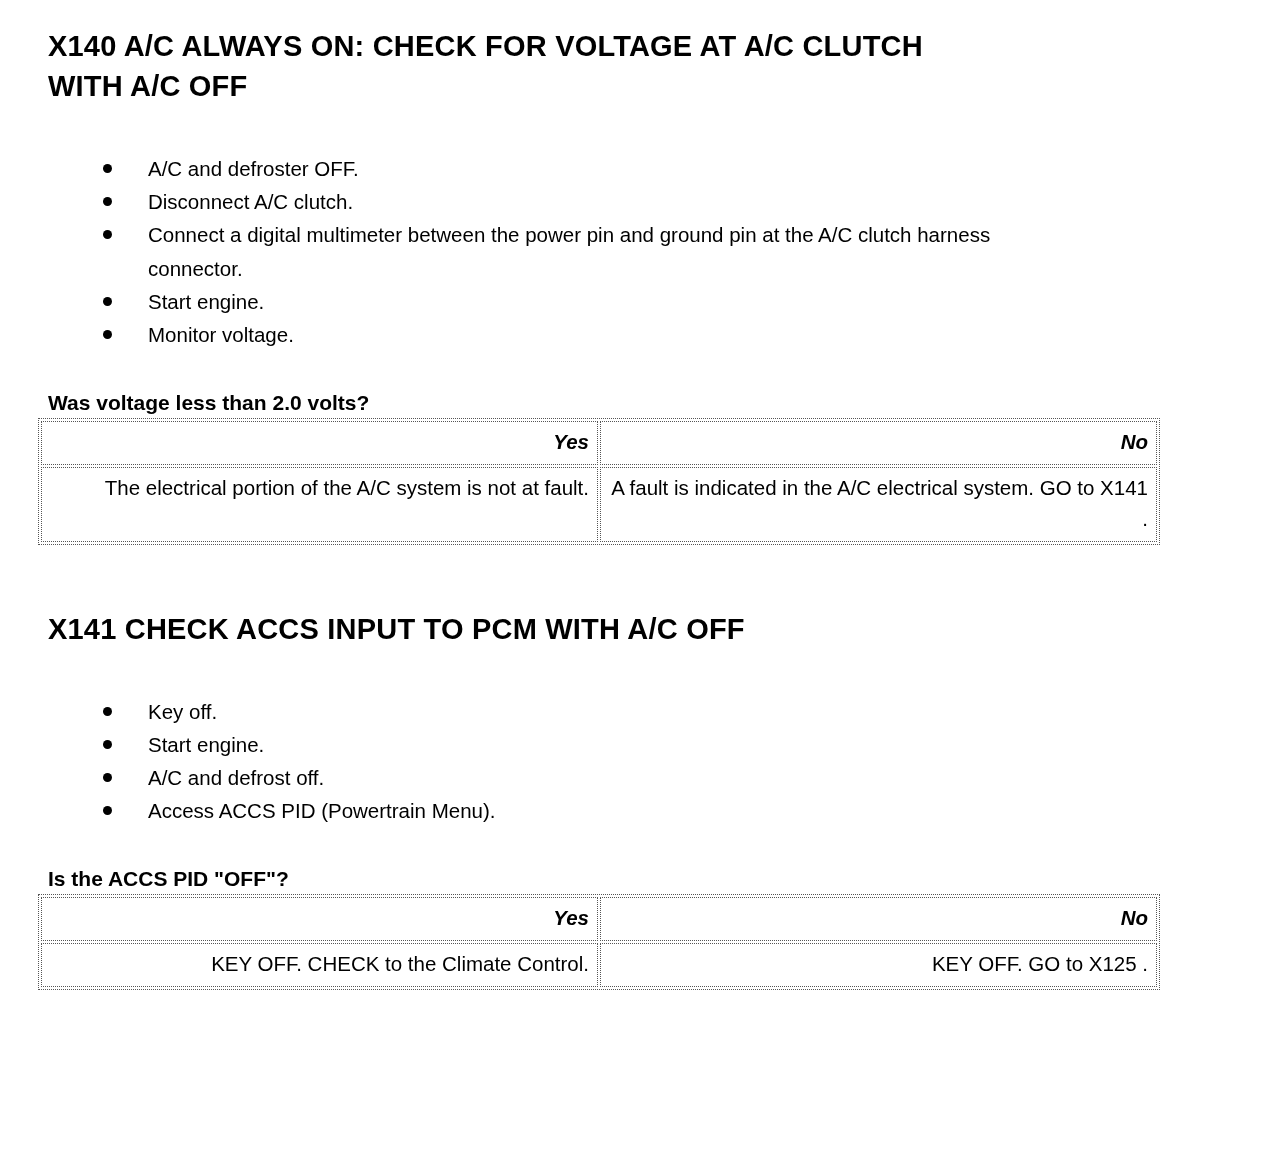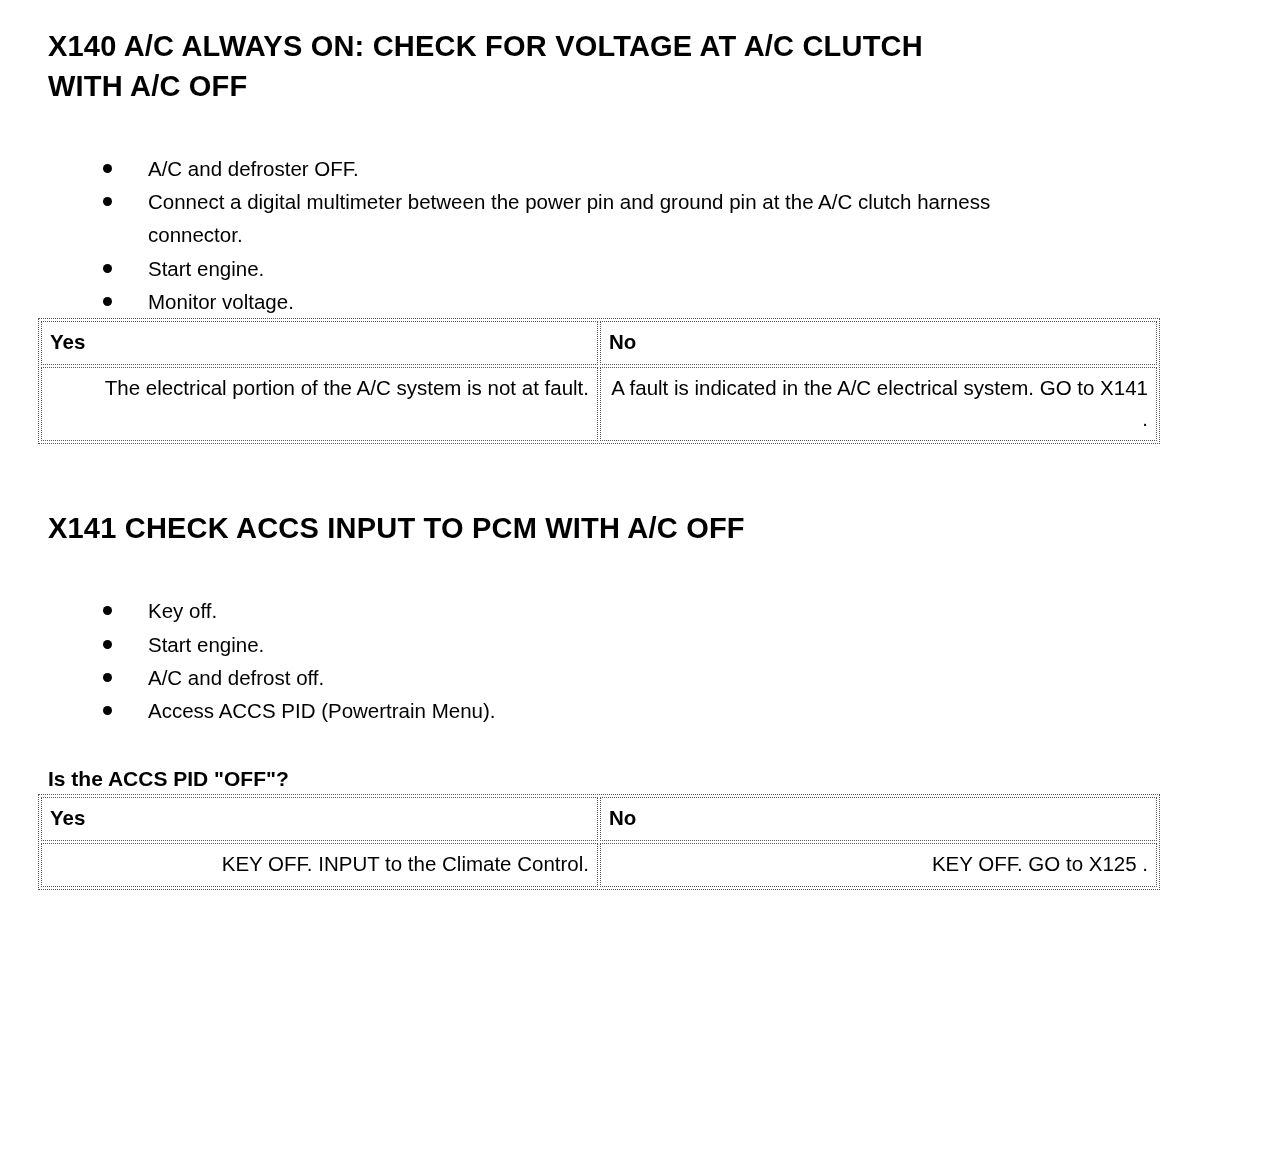--- a/index.html
+++ b/index.html
@@ -60,42 +60,45 @@
   table.decision-table th,
   table.decision-table td {
     width: 50%;
     border: 1px dotted #555;
     font-size: 20.5px;
     padding: 5px 8px 6px 8px;
     line-height: 1.5;
   }
   table.decision-table th {
     font-weight: bold;
-    text-align: left;
+    text-align: right;
+    font-style: italic;
   }
   table.decision-table td {
     text-align: right;
     vertical-align: top;
   }
 </style>
 </head>
 <body>
 
 <div class="page">
 
   <div class="section">
     <h1 class="section-heading">X140 A/C ALWAYS ON: CHECK FOR VOLTAGE AT A/C CLUTCH WITH A/C OFF</h1>
 
     <ul class="procedure-list">
       <li>A/C and defroster OFF.</li>
+      <li>Disconnect A/C clutch.</li>
       <li>Connect a digital multimeter between the power pin and ground pin at the A/C clutch harness connector.</li>
       <li>Start engine.</li>
       <li>Monitor voltage.</li>
     </ul>
 
+    <div class="question">Was voltage less than 2.0 volts?</div>
 
     <table class="decision-table">
       <thead>
         <tr>
           <th>Yes</th>
           <th>No</th>
         </tr>
       </thead>
       <tbody>
         <tr>
@@ -120,20 +123,20 @@
 
     <table class="decision-table">
       <thead>
         <tr>
           <th>Yes</th>
           <th>No</th>
         </tr>
       </thead>
       <tbody>
         <tr>
-          <td>KEY OFF. INPUT to the Climate Control.</td>
+          <td>KEY OFF. CHECK to the Climate Control.</td>
           <td>KEY OFF. GO to X125 .</td>
         </tr>
       </tbody>
     </table>
   </div>
 
 </div>
 
 </body></html>

